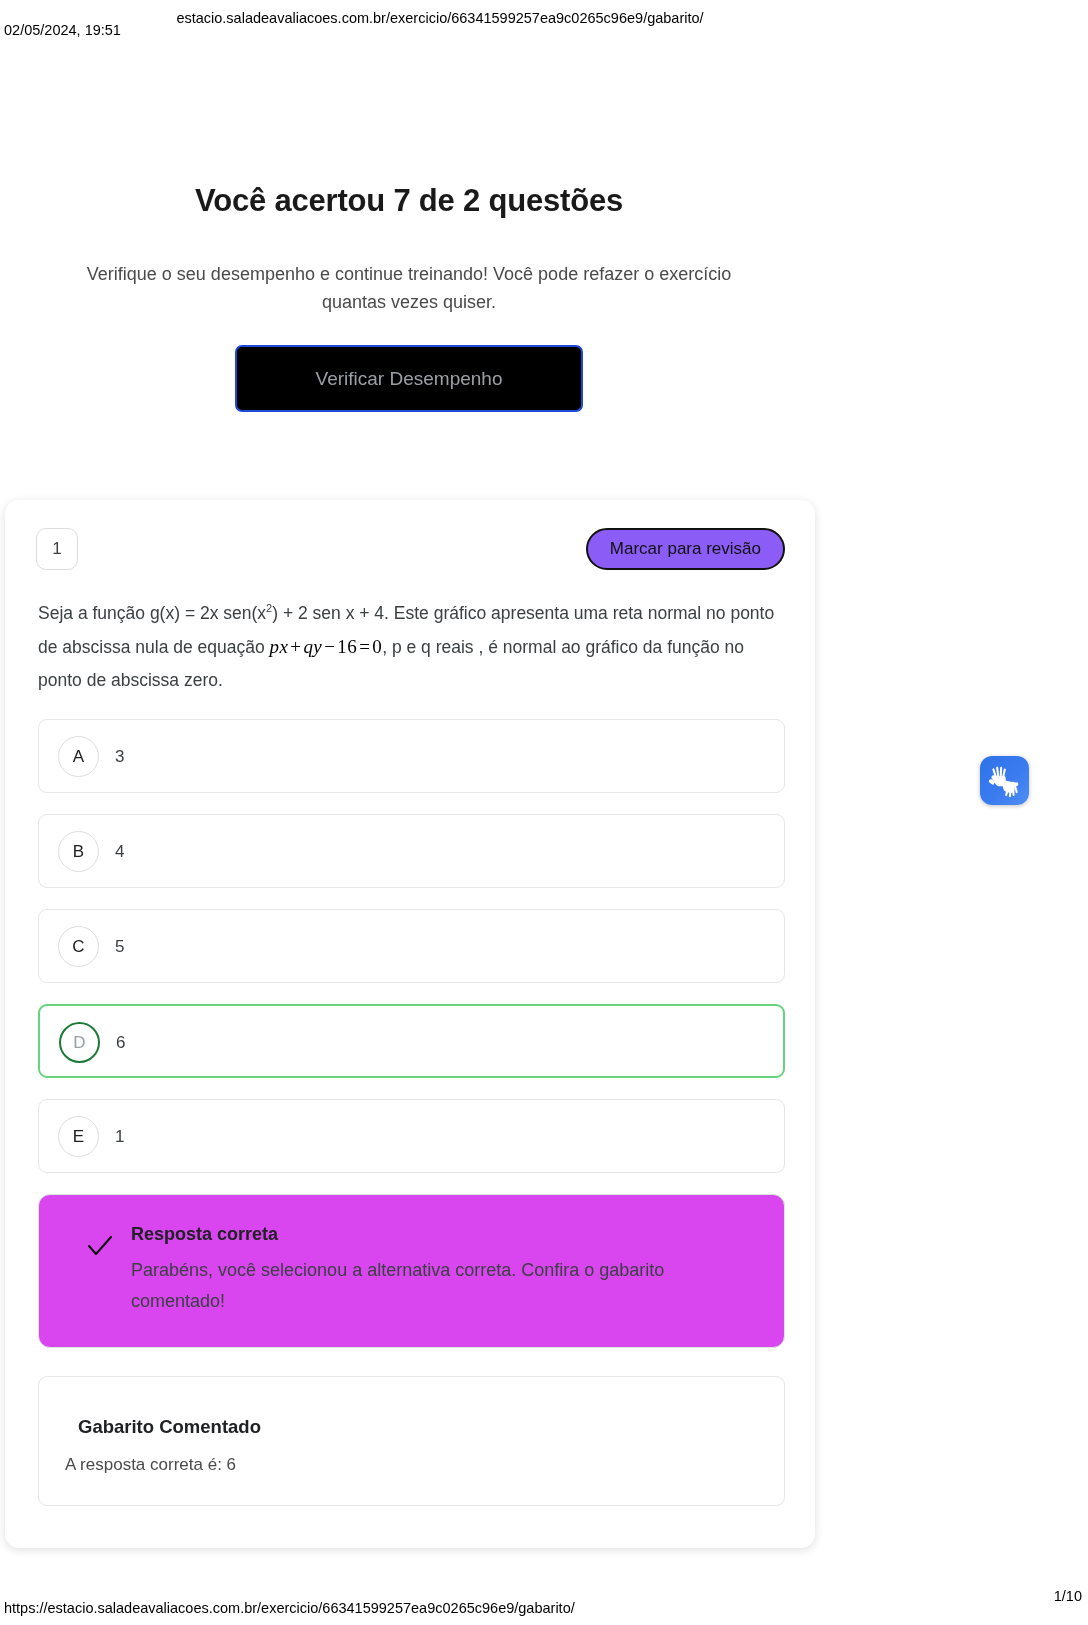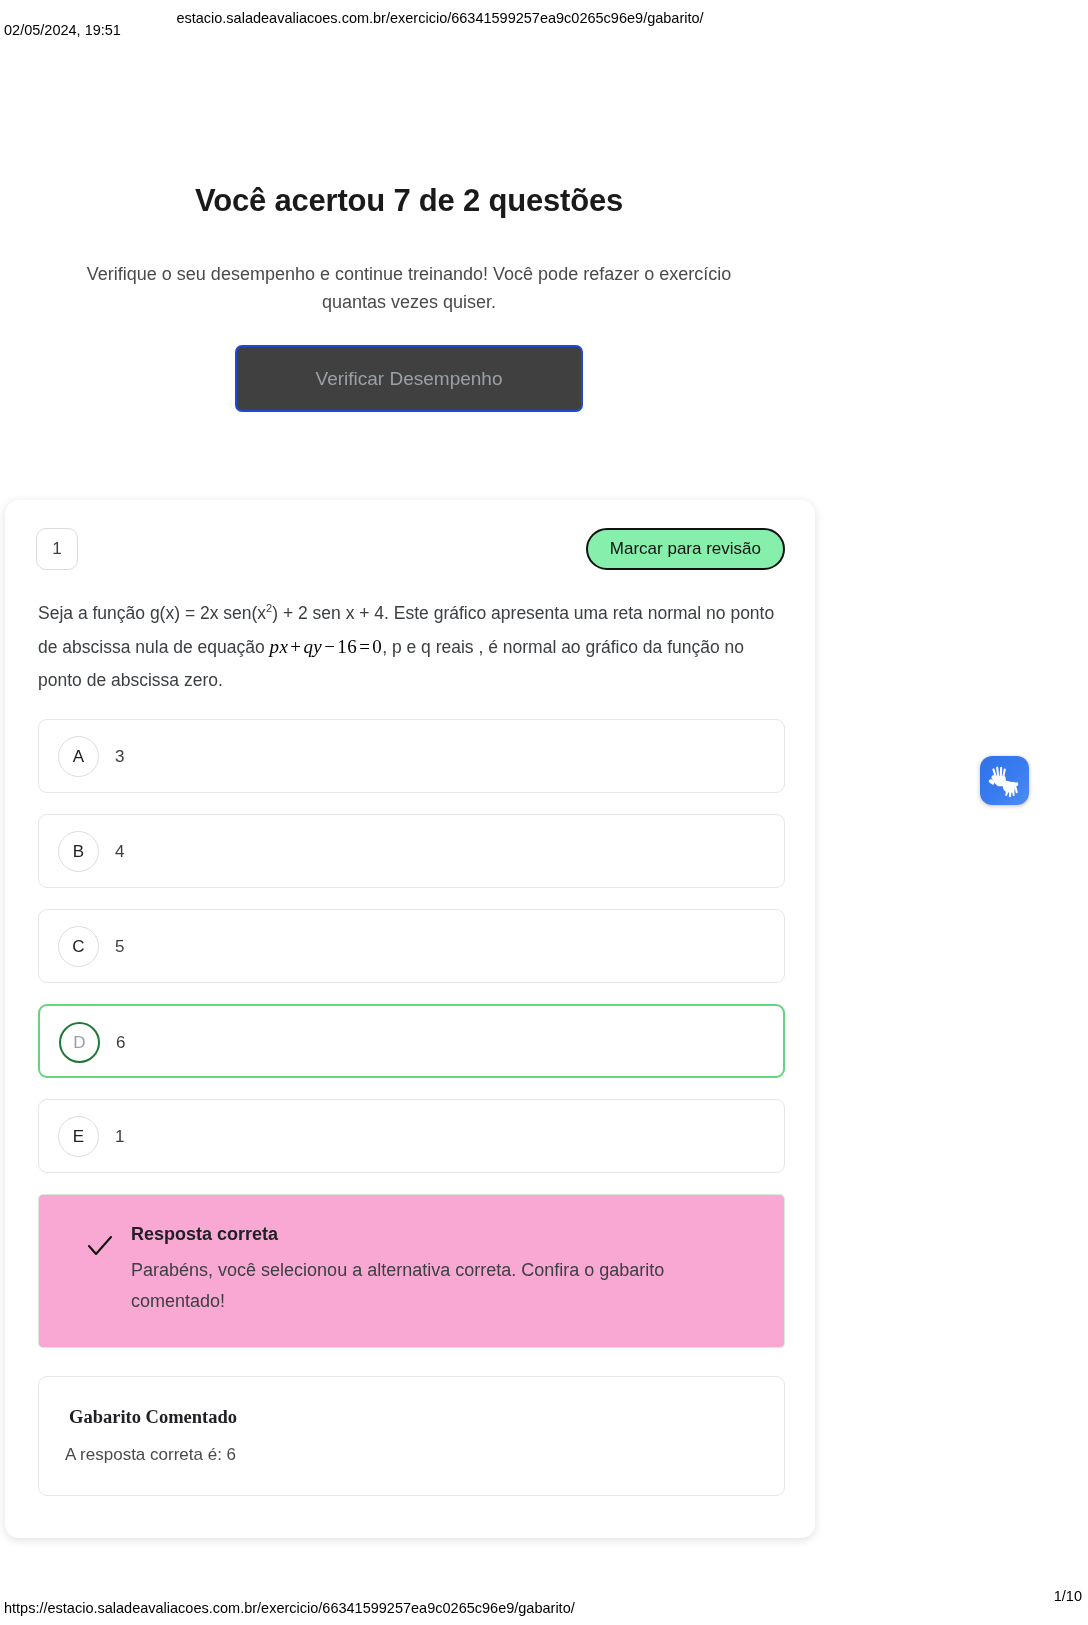--- a/index.html
+++ b/index.html
@@ -82,21 +82,21 @@
     text-align: center;
   }
   .verify-btn {
     display: inline-block;
     box-sizing: border-box;
     width: 348px;
     height: 67px;
     line-height: 63px;
     border: 2px solid #1b4bd8;
     border-radius: 7px;
-    background: #404040;
+    background: #000000;
     color: #9aa0a6;
     font-size: 19px;
     font-family: "Liberation Sans", sans-serif;
     text-align: center;
     cursor: pointer;
     padding: 0;
   }
 
   
   .q-card {
@@ -130,21 +130,21 @@
   }
   .q-review {
     position: absolute;
     right: 30px;
     top: 28px;
     height: 42px;
     box-sizing: border-box;
     padding: 0 22px;
     border: 2px solid #111;
     border-radius: 21px;
-    background: #86efac;
+    background: #8b5cf6;
     color: #111;
     font-size: 17px;
     line-height: 38px;
     cursor: pointer;
     white-space: nowrap;
   }
 
   .q-text {
     margin: 0;
     padding: 19px 28px 0 33px;
@@ -219,22 +219,22 @@
     font-size: 17px;
     color: #3c4043;
   }
 
   
   .feedback {
     position: relative;
     box-sizing: border-box;
     margin: 4px 30px 0 33px;
     border: 1px solid #d6ecd9;
-    border-radius: 5px;
-    background: #f9a8d4;
+    border-radius: 12px;
+    background: #d946ef;
     padding: 28px 26px 30px 92px;
     min-height: 110px;
   }
   .feedback .check-icon {
     position: absolute;
     left: 47px;
     top: 37px;
     width: 28px;
     height: 28px;
   }
@@ -258,25 +258,24 @@
   .gabarito {
     box-sizing: border-box;
     margin: 28px 30px 0 33px;
     border: 1px solid #e4e6e8;
     border-radius: 9px;
     background: #fff;
     padding: 26px 26px 30px 26px;
     min-height: 108px;
   }
   .gb-title {
-    margin: 4px;
+    margin: 13px;
     font-size: 18.5px;
     font-weight: 700;
     color: #202124;
-    font-family: Liberation Serif, serif;
   }
   .gb-body {
     margin: 17px 0 0;
     font-size: 17px;
     color: #4a4a4a;
   }
   .card-bottom-pad { height: 42px; }
 
   
   .a11y-btn {

